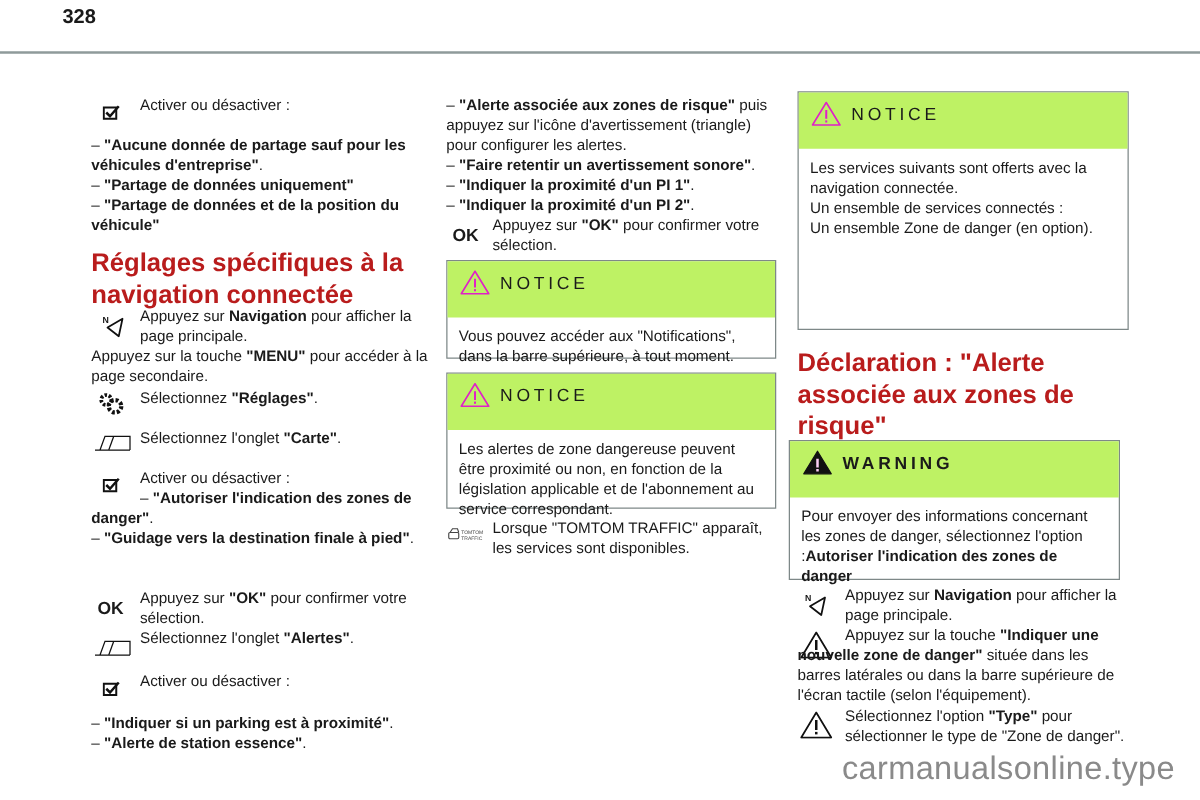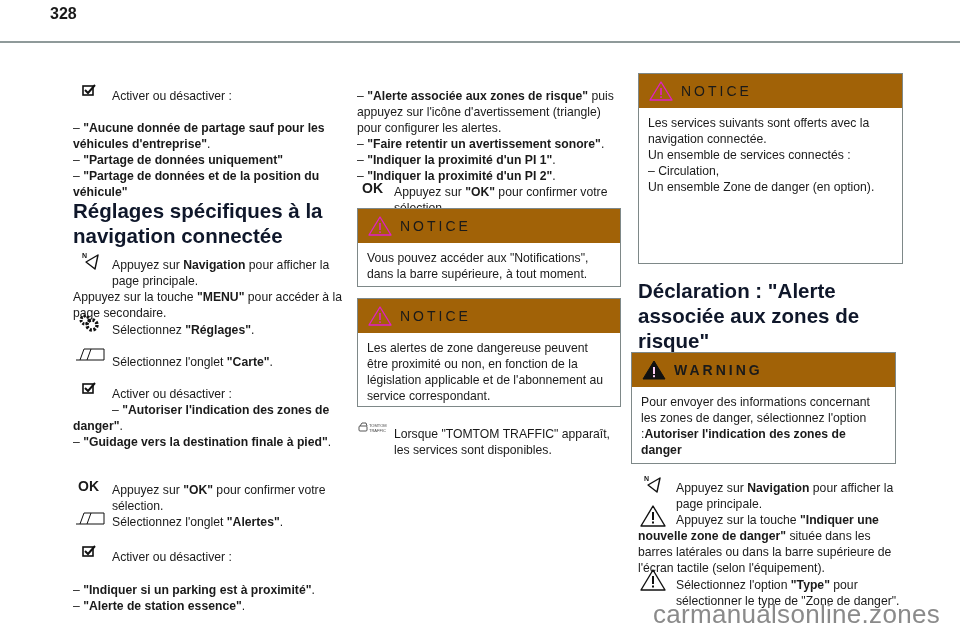--- a/index.html
+++ b/index.html
@@ -1,26 +1,26 @@
 <!DOCTYPE html>
 <html><head>
 <meta charset="utf-8">
 <style>
   html, body { margin:0; padding:0; }
   body { width:960px; height:640px; background:#ffffff; position:relative; overflow:hidden;
          font-family:"Liberation Sans", sans-serif; color:#1a1a1a; font-size:12.2px; line-height:16px; }
   .page-num { position:absolute; left:50px; top:6px; font-size:16px; font-weight:bold; }
   .rule { position:absolute; left:0; top:41px; width:960px; height:2px; background:#8f9a9a; }
-  .abs { position:absolute;margin-top:12px; }
+  .abs { position:absolute; }
   b { font-weight:bold; }
   .icon { position:absolute; display:flex; align-items:center; justify-content:center; }
   .icon svg { display:block; }
-  .h2 { position:absolute; font-size:20.5px; line-height:25px; font-weight:bold; color:#0f172a; }
+  .h2 { position:absolute; font-size:20.5px; line-height:25px; font-weight:bold; color:#b91c1c; }
   .box { position:absolute; border:1px solid #7e8888; background:#fff; }
-  .box-head { background:#a16207; height:34px; position:relative; }
+  .box-head { background:#bef264; height:45px; position:relative; }
   .box-head .tri { position:absolute; left:10px; top:7px; }
   .box-title { position:absolute; left:42px; top:9px; font-size:14px; letter-spacing:3px; }
   .box-body { padding:7px 9px 6px 9px; }
   .ok { font-weight:bold; font-size:14px; }
   .footer { position:absolute; right:20px; top:606px; font-size:26px; color:#8a8a8a; letter-spacing:0.3px; }
 </style>
 </head>
 <body>
 
 <div class="page-num">328</div>
@@ -163,21 +163,20 @@
             <path d="M12 1 L23 19 H1 Z" fill="none" stroke="#e020c8" stroke-width="1.3" stroke-linejoin="round"></path>
             <rect x="11.2" y="7" width="1.6" height="7" fill="#e020c8"></rect>
             <rect x="11.2" y="15.3" width="1.6" height="1.7" fill="#e020c8"></rect>
           </svg>
       </span>
       <span class="box-title">NOTICE</span>
     </div>
     <div class="box-body">
       <div>Les services suivants sont offerts avec la navigation connectée.</div>
       <div>Un ensemble de services connectés :</div>
-      <div>– Circulation,</div>
       <div>Un ensemble Zone de danger (en option).</div>
     </div>
   </div>
 
   <div class="h2" style="left:638px;top:278px;width:265px;">Déclaration : "Alerte associée aux zones de risque"</div>
 
   <div class="box" style="left:631px;top:352px;width:263px;height:110px;">
     <div class="box-head">
       <span class="tri">
         <svg width="24" height="20" viewBox="0 0 24 20">
@@ -212,13 +211,13 @@
   <span class="icon" style="left:640px;top:569px;">
     <svg width="26" height="22" viewBox="0 0 26 22">
         <path d="M13 1 L25 21 H1 Z" fill="none" stroke="#111" stroke-width="1.4" stroke-linejoin="round"></path>
         <rect x="12" y="7" width="2" height="8" fill="#111"></rect>
         <rect x="12" y="16.5" width="2" height="2" fill="#111"></rect>
       </svg>
   </span>
   <div class="abs" style="left:676px;top:565px;width:230px;"><span>Sélectionnez l'option </span><b>"Type"</b><span> pour sélectionner le type de "Zone de danger".</span></div>
 </div>
 
-<div class="footer">carmanualsonline.zones</div>
+<div class="footer">carmanualsonline.type</div>
 
 </body></html>

